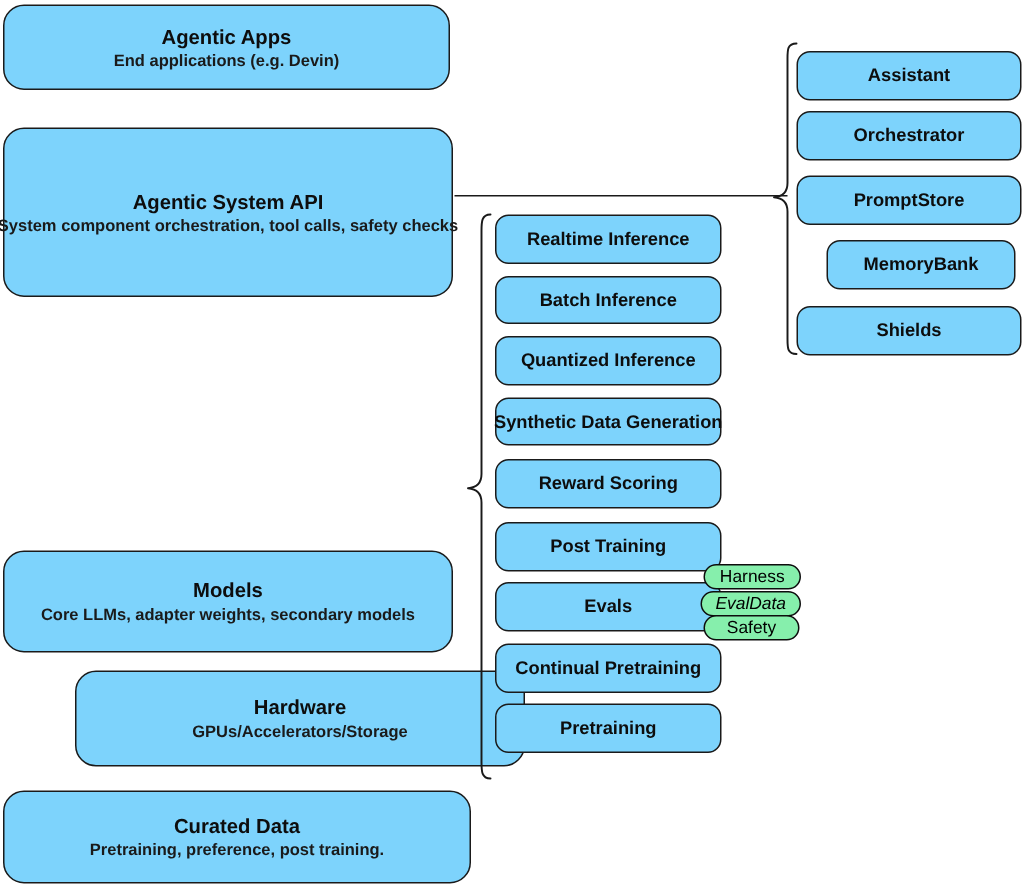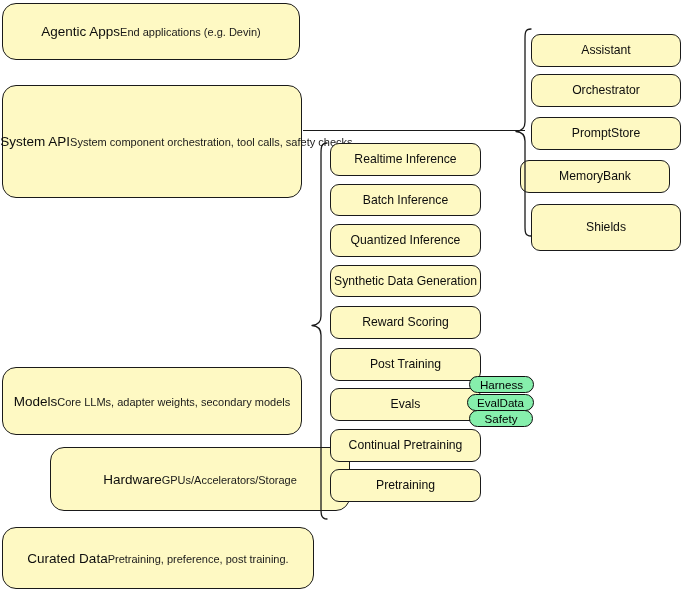--- a/index.html
+++ b/index.html
@@ -19,27 +19,28 @@
     background: #ffffff;
     overflow: hidden;
   }
 
   
   .box {
     position: absolute;
     box-sizing: border-box;
     border: 1.3px solid #1a1a1a;
     border-radius: 12px;
-    background: #fef9c3;
+    background: #7dd3fc;
     display: flex;
-    flex-direction: row;
+    flex-direction: column;
     align-items: center;
     justify-content: center;
     text-align: center;
     color: #0d0d0d;
+    font-weight: bold;
   }
 
   
   .layer-box {
     border-radius: 14px;
     padding: 4px 10px;
   }
   .layer-title {
     font-size: 13.5px;
     line-height: 17px;
@@ -173,21 +174,21 @@
   </div>
 
   <div class="box cap-box" style="left:330px; top:469px; width:151px; height:33px;">
     <span>Pretraining</span>
   </div>
 
   <div class="mini-pill" style="left:469px; top:376px; width:65px; height:17px;">
     <span>Harness</span>
   </div>
 
-  <div class="mini-pill" style="left:467px; top:394px; width:67px; height:17px;">
+  <div class="mini-pill" style="left:467px; top:394px; width:67px; height:17px;font-style:italic;">
     <span>EvalData</span>
   </div>
 
   <div class="mini-pill" style="left:469px; top:410px; width:64px; height:17px;">
     <span>Safety</span>
   </div>
 
   <div class="brace" style="left:514px; top:26px; width:18px; height:214px;">
     <svg width="18" height="214" viewBox="0 0 18 214" aria-hidden="true">
       <path d="M17,3 C11,3 11,7 11,13 L11,96 C11,102 8,105 2,105.5 C8,106 11,109 11,115 L11,200 C11,206 11,210 17,210"></path>
@@ -199,21 +200,21 @@
   </div>
 
   <div class="box cap-box" style="left:531px; top:74px; width:150px; height:33px;">
     <span>Orchestrator</span>
   </div>
 
   <div class="box cap-box" style="left:531px; top:117px; width:150px; height:33px;">
     <span>PromptStore</span>
   </div>
 
-  <div class="box cap-box" style="left:520px; top:160px; width:150px; height:33px;">
+  <div class="box cap-box" style="left:551px; top:160px; width:126px; height:33px;">
     <span>MemoryBank</span>
   </div>
 
-  <div class="box cap-box" style="left:531px; top:204px; width:150px; height:47px;">
+  <div class="box cap-box" style="left:531px; top:204px; width:150px; height:33px;">
     <span>Shields</span>
   </div>
 
 </div>
 
 </body></html>

